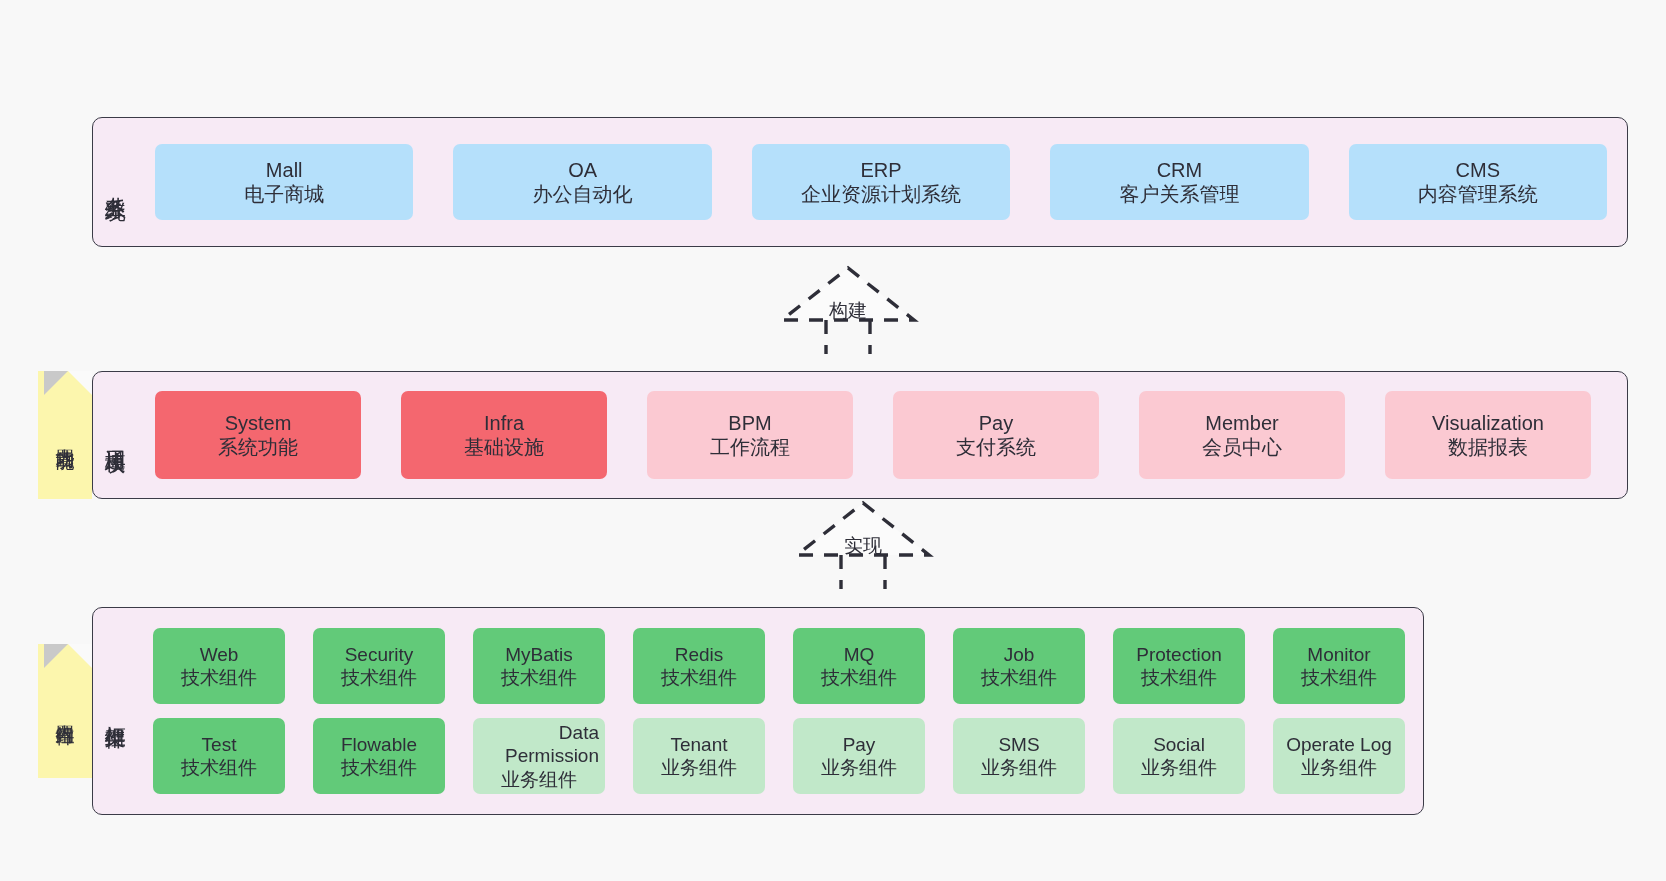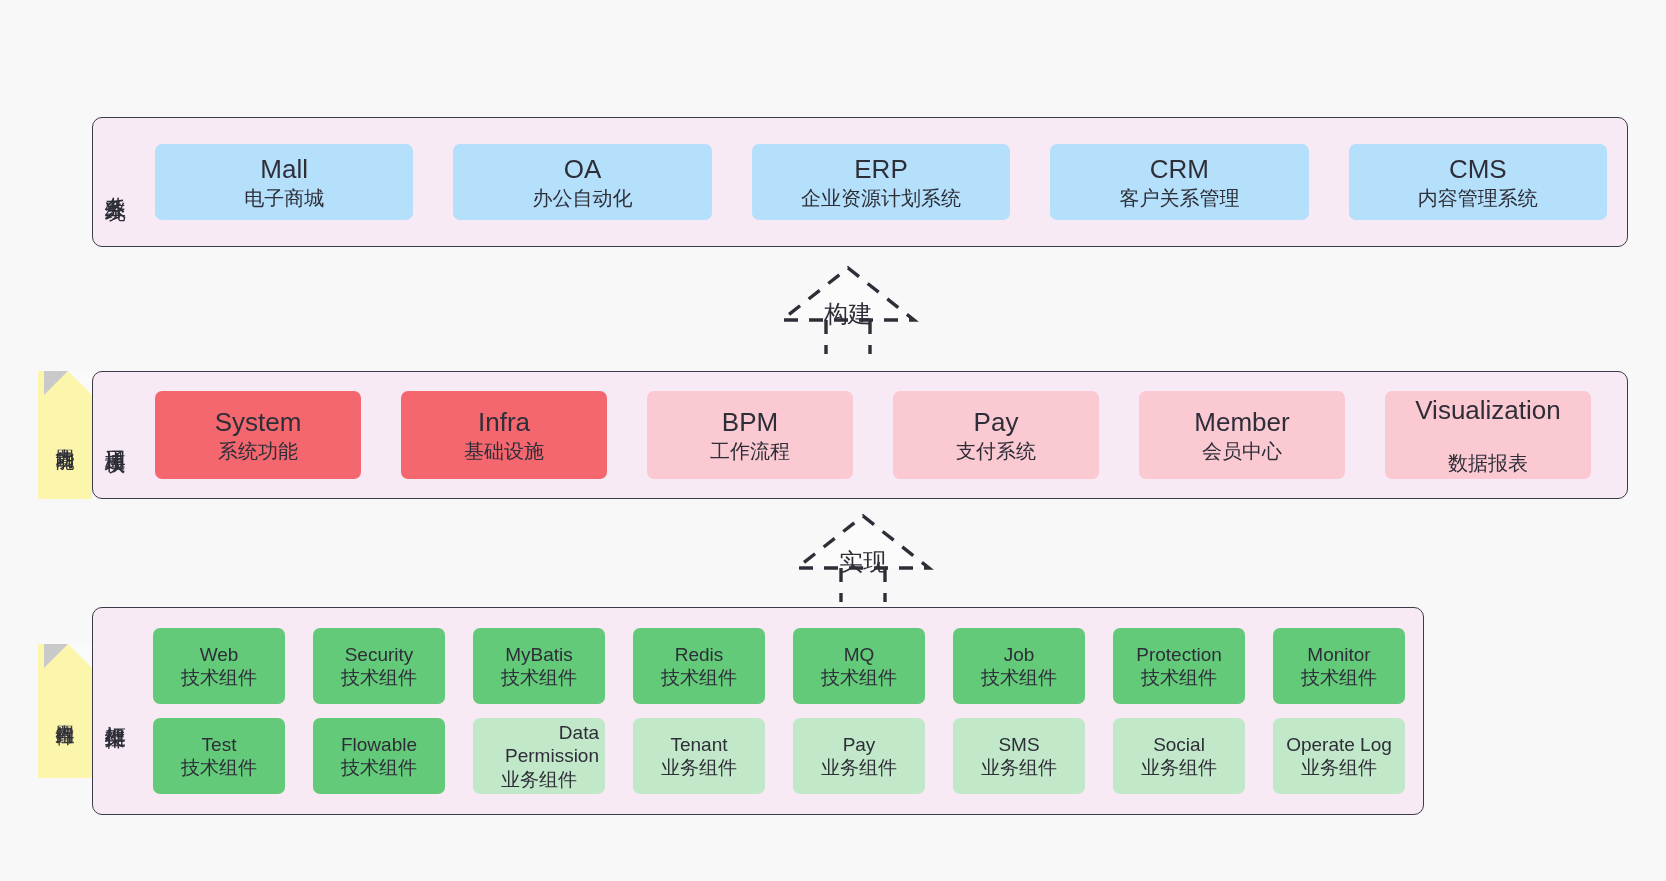--- a/index.html
+++ b/index.html
@@ -71,21 +71,21 @@
     justify-content: center;
     border-radius: 7px;
     box-sizing: border-box;
     text-align: center;
     line-height: 1.22;
     color: #2e2e38;
     padding: 4px 6px;
     user-select: none;
   }
   .box .en {
-    font-size: 26px;
+    font-size: 20px;
     white-space: nowrap;
   }
   .box .cn {
     font-size: 20px;
     white-space: nowrap;
   }
   .box.wrap-en .en { white-space: normal; }
 
   
   .biz-row .box {
@@ -97,21 +97,21 @@
   .biz-row .box:first-child { margin-left: 12px; }
   .biz-row .box:last-child { margin-right: 6px; }
 
   
   .mod-row .box {
     flex: 1 1 0;
     height: 88px;
     margin: 0 20px;
   }
   .mod-row .box:first-child { margin-left: 12px; }
-  .mod-row .box:last-child { margin-right: 22px; justify-content: space-between; }
+  .mod-row .box:last-child { margin-right: 22px; }
   .c-strong-red { background: #f4676f; }
   .c-soft-red   { background: #fbc9d2; }
 
   
   .fw-row .box {
     flex: 1 1 0;
     height: 76px;
     margin: 0 14px;
   }
   .fw-row .box:first-child { margin-left: 10px; }
@@ -163,21 +163,21 @@
     position: absolute;
     width: 170px;
     height: 92px;
   }
   .arrow svg { display: block; }
   .arrow-label {
     position: absolute;
     left: 50%;
     transform: translateX(-50%);
     top: 36px;
-    font-size: 24px;
+    font-size: 19px;
     color: #2e2e38;
     background: transparent;
     padding: 0 2px;
     white-space: nowrap;
     user-select: none;
   }
 </style>
 </head>
 <body>
 
@@ -251,21 +251,21 @@
           </div>
         </div>
     </div>
   </div>
 
   <div class="note" id="note-features" style="left:38px; top:371px; width:54px; height:128px;">
     <span class="fold"></span>
     <span>内置功能</span>
   </div>
 
-  <div class="arrow" id="arrow-implement" style="left:778px; top:510px;">
+  <div class="arrow" id="arrow-implement" style="left:778px; top:497px;">
     <svg width="170" height="92" viewBox="0 0 170 92" aria-hidden="true">
       <path d="M85 6 L151 58 L19 58 Z" fill="#fbfbfb" stroke="#2e2e38" stroke-width="3.4" stroke-dasharray="14 11" stroke-linejoin="miter"></path>
       <path d="M63 58 L63 92 M107 58 L107 92" fill="none" stroke="#2e2e38" stroke-width="3.4" stroke-dasharray="14 11"></path>
     </svg>
     <div class="arrow-label">实现</div>
   </div>
 
   <div class="layer" id="layer-framework" style="left:92px; top:607px; width:1332px; height:208px;">
     <div class="layer-title">框架组件</div>
     <div class="layer-body">

